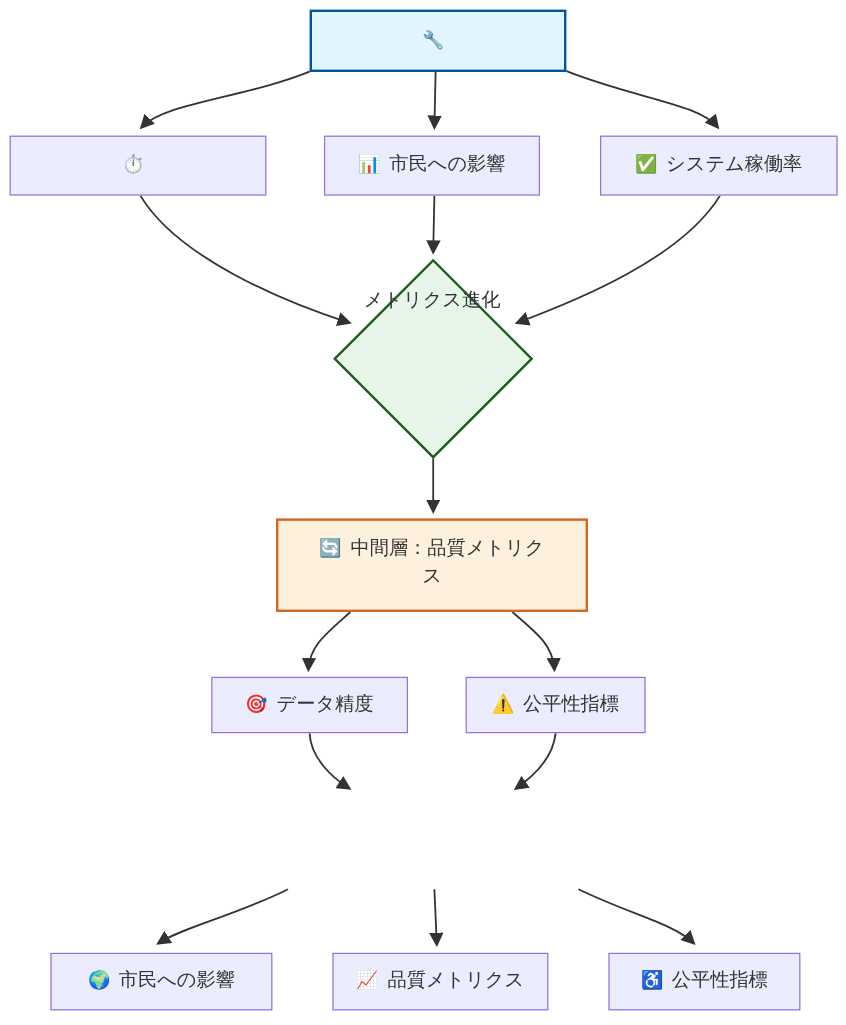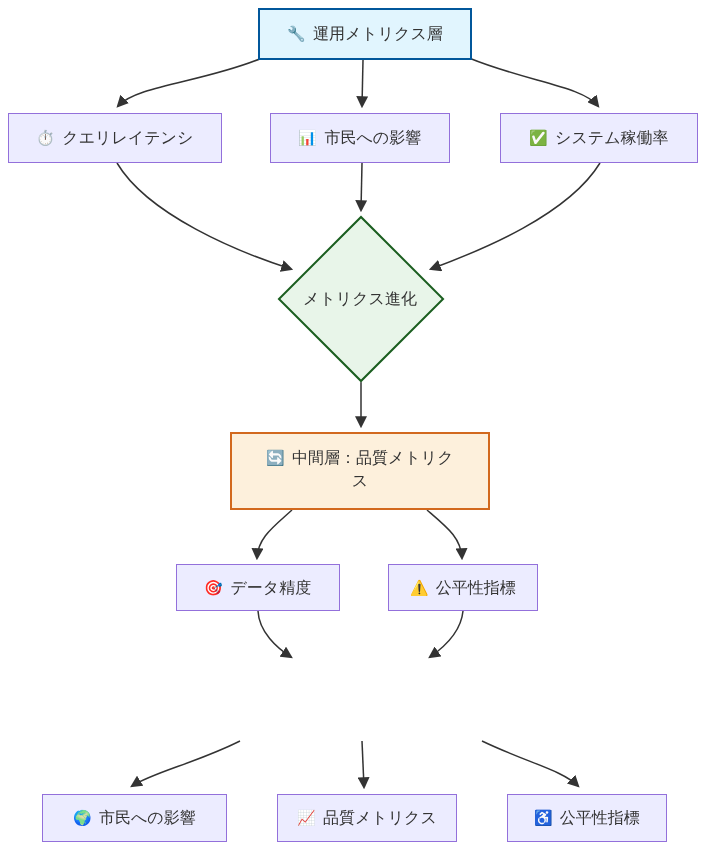--- a/index.html
+++ b/index.html
@@ -24,21 +24,21 @@
   .wrap-inner{display:inline;max-width:200px;}
   .node.wrap{display:block;padding-top:12px;}
   .node.wrap .wrap-inner{display:inline-block;vertical-align:top;}
   .diamond-shape{
     position:absolute;z-index:1;left:302px;top:240px;width:114px;height:114px;
     background:var(--decision_fill);border:2px solid var(--decision_stroke);
     transform:rotate(45deg);
   }
   .diamond-label{
     position:absolute;z-index:2;left:280px;top:240px;width:160px;height:118px;
-    display:flex;align-items:center;justify-content:center;
+    display:flex;align-items:flex-start;justify-content:center;
     font-size:16px;color:var(--text,#333333);
   }
 </style>
 </head>
 <body>
 
 <div class="canvas">
 
   <svg class="edges" width="705" height="854" viewBox="0 0 705 854">
     <defs>
@@ -59,26 +59,24 @@
       <path marker-end="url(#arrow)" d="M 258 611 C 259 632, 277 648, 291 657"></path>
       <path marker-end="url(#arrow)" d="M 463 611 C 461 632, 443 648, 430 657"></path>
       <path marker-end="url(#arrow)" d="M 240 741 C 196 763, 154 772, 132 786"></path>
       <path marker-end="url(#arrow)" d="M 362 741 L 364 787"></path>
       <path marker-end="url(#arrow)" d="M 482 741 C 528 763, 562 770, 578 786"></path>
     </g>
   </svg>
 
   <div class="node node-ops" style="left:258px;top:8px;width:214px;height:52px;">
     <span class="icon">🔧</span>
-    <span class="lbl">運用メトリクス層</span>
   </div>
 
   <div class="node" style="left:8px;top:113px;width:214px;height:50px;">
     <span class="icon">⏱️</span>
-    <span class="lbl">クエリレイテンシ</span>
   </div>
   <div class="node" style="left:270px;top:113px;width:180px;height:50px;">
     <span class="icon">📊</span>
     <span class="lbl">市民への影響</span>
   </div>
   <div class="node" style="left:500px;top:113px;width:198px;height:50px;">
     <span class="icon">✅</span>
     <span class="lbl">システム稼働率</span>
   </div>
 

